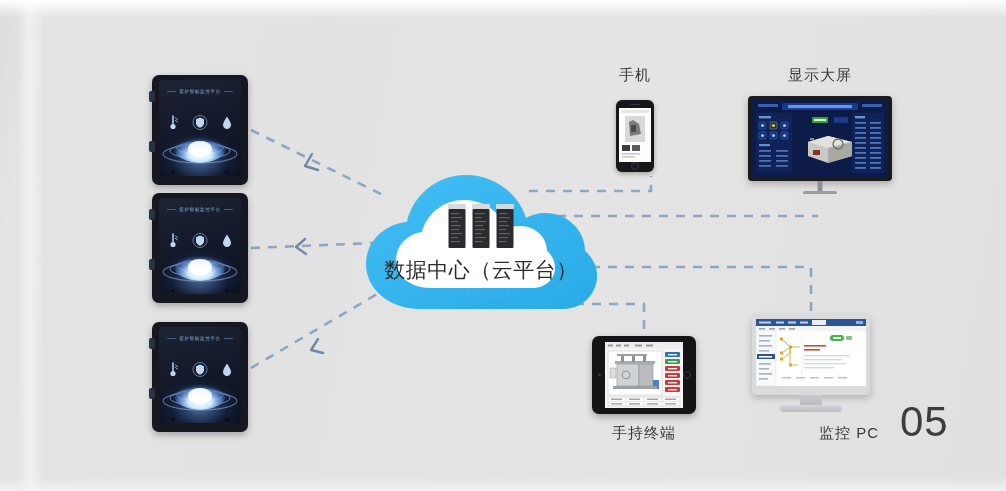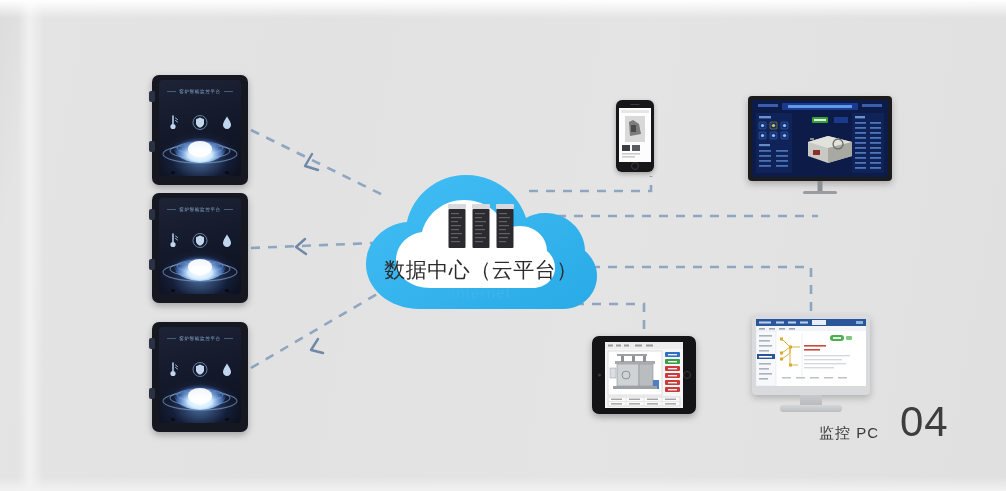--- a/index.html
+++ b/index.html
@@ -419,40 +419,42 @@
           <rect x="3" y="33" width="9" height="1.2"></rect>
             <rect x="3" y="37" width="7" height="1.2"></rect>
         </g>
       </svg>
     </div>
 
     <div class="cloud-label-cn">数据中心（云平台）</div>
     <div class="cloud-label-net">Internet</div>
   </div>
 
+  <div class="dev-label" style="left:535px; top:66px;">手机</div>
   <div class="device" id="phone">
     <div class="phone-body">
       <div class="phone-speaker"></div>
       <div class="phone-screen">
         <svg width="32" height="54" viewBox="0 0 32 54">
           <rect x="0" y="0" width="32" height="54" fill="#fdfdfd"></rect>
           <rect x="2" y="2" width="28" height="3" fill="#e6e6e6"></rect>
           <rect x="6" y="8" width="20" height="26" fill="#d9d9d9"></rect>
           <path d="M10 14 L14 12 L20 16 L22 26 L11 28 Z" fill="#7c7c7c"></path>
           <rect x="12" y="17" width="5" height="7" fill="#4a4a4a"></rect>
           <rect x="3" y="37" width="8" height="6" fill="#3d3d45"></rect>
           <rect x="13" y="37" width="8" height="6" fill="#5a5a62"></rect>
           <rect x="3" y="45" width="18" height="1.6" fill="#cccccc"></rect>
           <rect x="3" y="48" width="13" height="1.6" fill="#cccccc"></rect>
         </svg>
       </div>
       <div class="phone-home"></div>
     </div>
   </div>
 
+  <div class="dev-label" style="left:720px; top:66px;">显示大屏</div>
   <div class="device" id="bigscreen">
     <div class="bs-body">
       <div class="bs-screen">
         <svg width="136" height="77" viewBox="0 0 136 77">
           <rect x="0" y="0" width="136" height="77" fill="#0d1b48"></rect>
 
           <rect x="30" y="3" width="76" height="7" rx="1" fill="#1c3a8c"></rect>
           <rect x="36" y="5" width="64" height="3" fill="#6fa8ff" opacity=".85"></rect>
           <rect x="6" y="4" width="20" height="3" fill="#4d7fd6" opacity=".7"></rect>
           <rect x="110" y="4" width="20" height="3" fill="#4d7fd6" opacity=".7"></rect>
@@ -522,20 +524,21 @@
             <rect x="103" y="67" width="11" height="1.8"></rect>
               <rect x="118" y="67" width="11" height="1.8"></rect>
           </g>
         </svg>
       </div>
     </div>
     <div class="bs-stand"></div>
     <div class="bs-base"></div>
   </div>
 
+  <div class="dev-label" style="left:544px; top:424px;">手持终端</div>
   <div class="device" id="tablet">
     <div class="tab-body">
       <div class="tab-cam"></div>
       <div class="tab-home"></div>
       <div class="tab-screen">
         <svg width="78" height="66" viewBox="0 0 78 66">
           <rect x="0" y="0" width="78" height="66" fill="#f6f6f6"></rect>
 
           <rect x="0" y="0" width="78" height="7" fill="#ededed"></rect>
           <g fill="#9a9a9a">
@@ -680,15 +683,15 @@
               <rect x="68" y="58" width="9" height="1.5"></rect>
             <rect x="82" y="58" width="9" height="1.5"></rect>
           </g>
         </svg>
       </div>
     </div>
     <div class="mon-neck"></div>
     <div class="mon-base"></div>
   </div>
 
-  <div id="pagenum">04</div>
+  <div id="pagenum">05</div>
 
 </div>
 
 </body></html>

